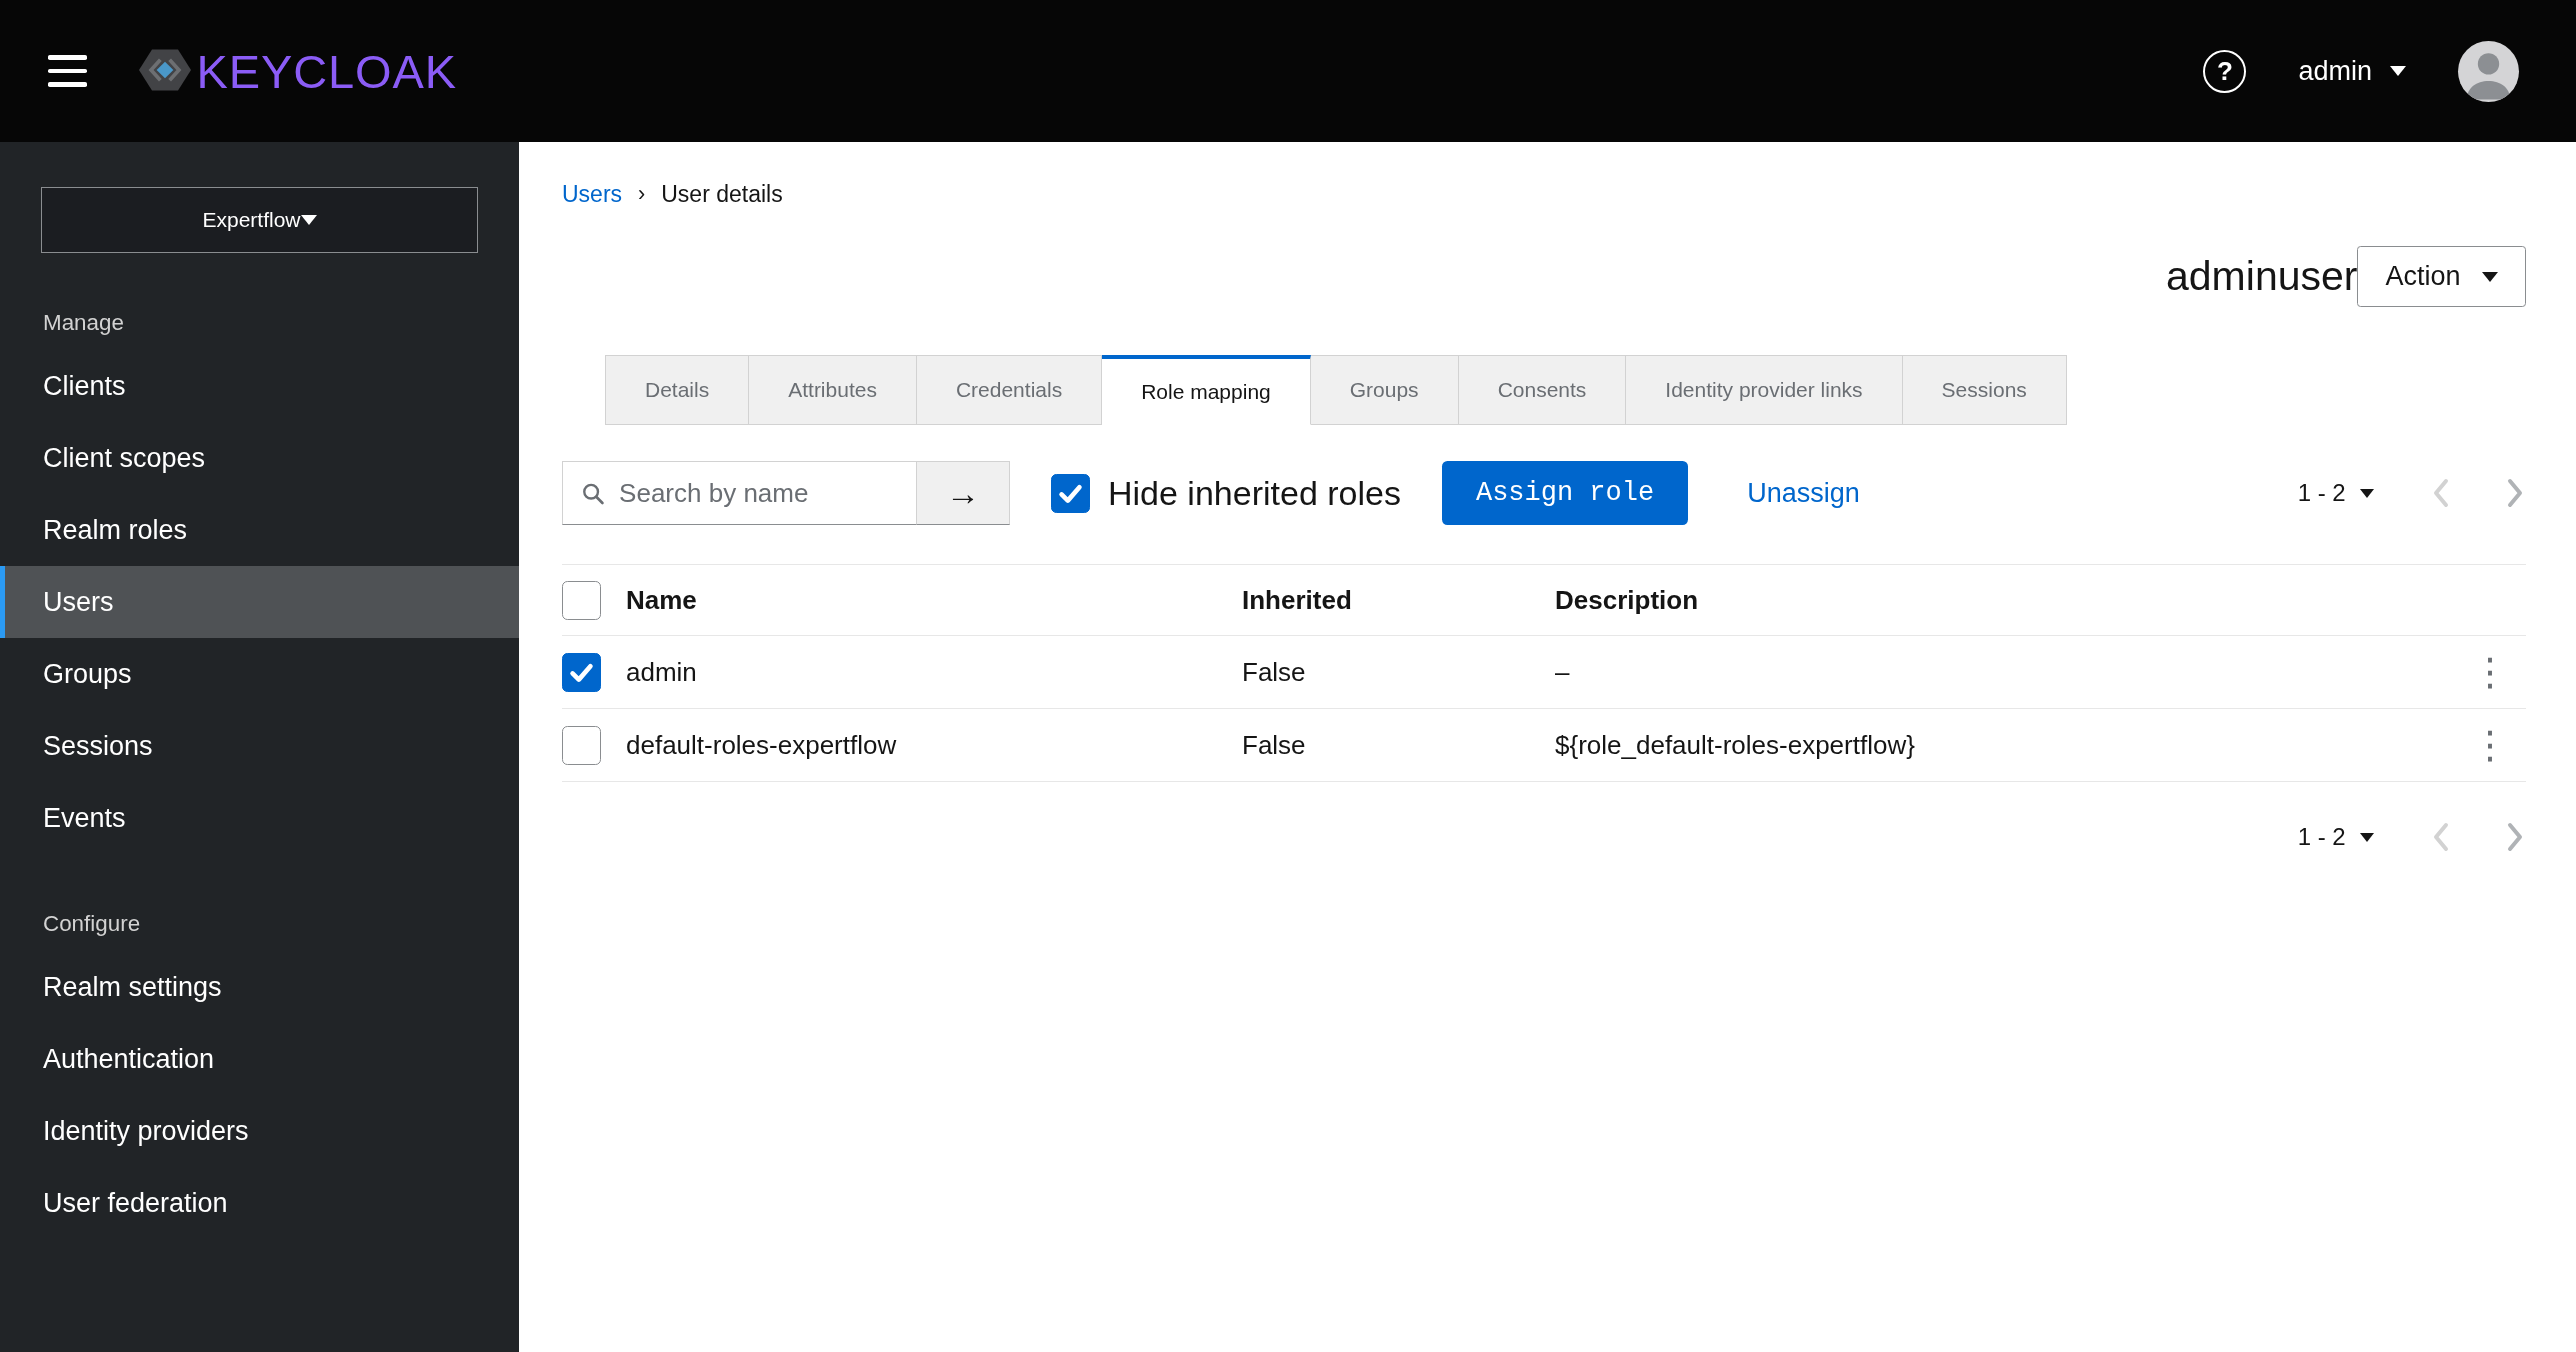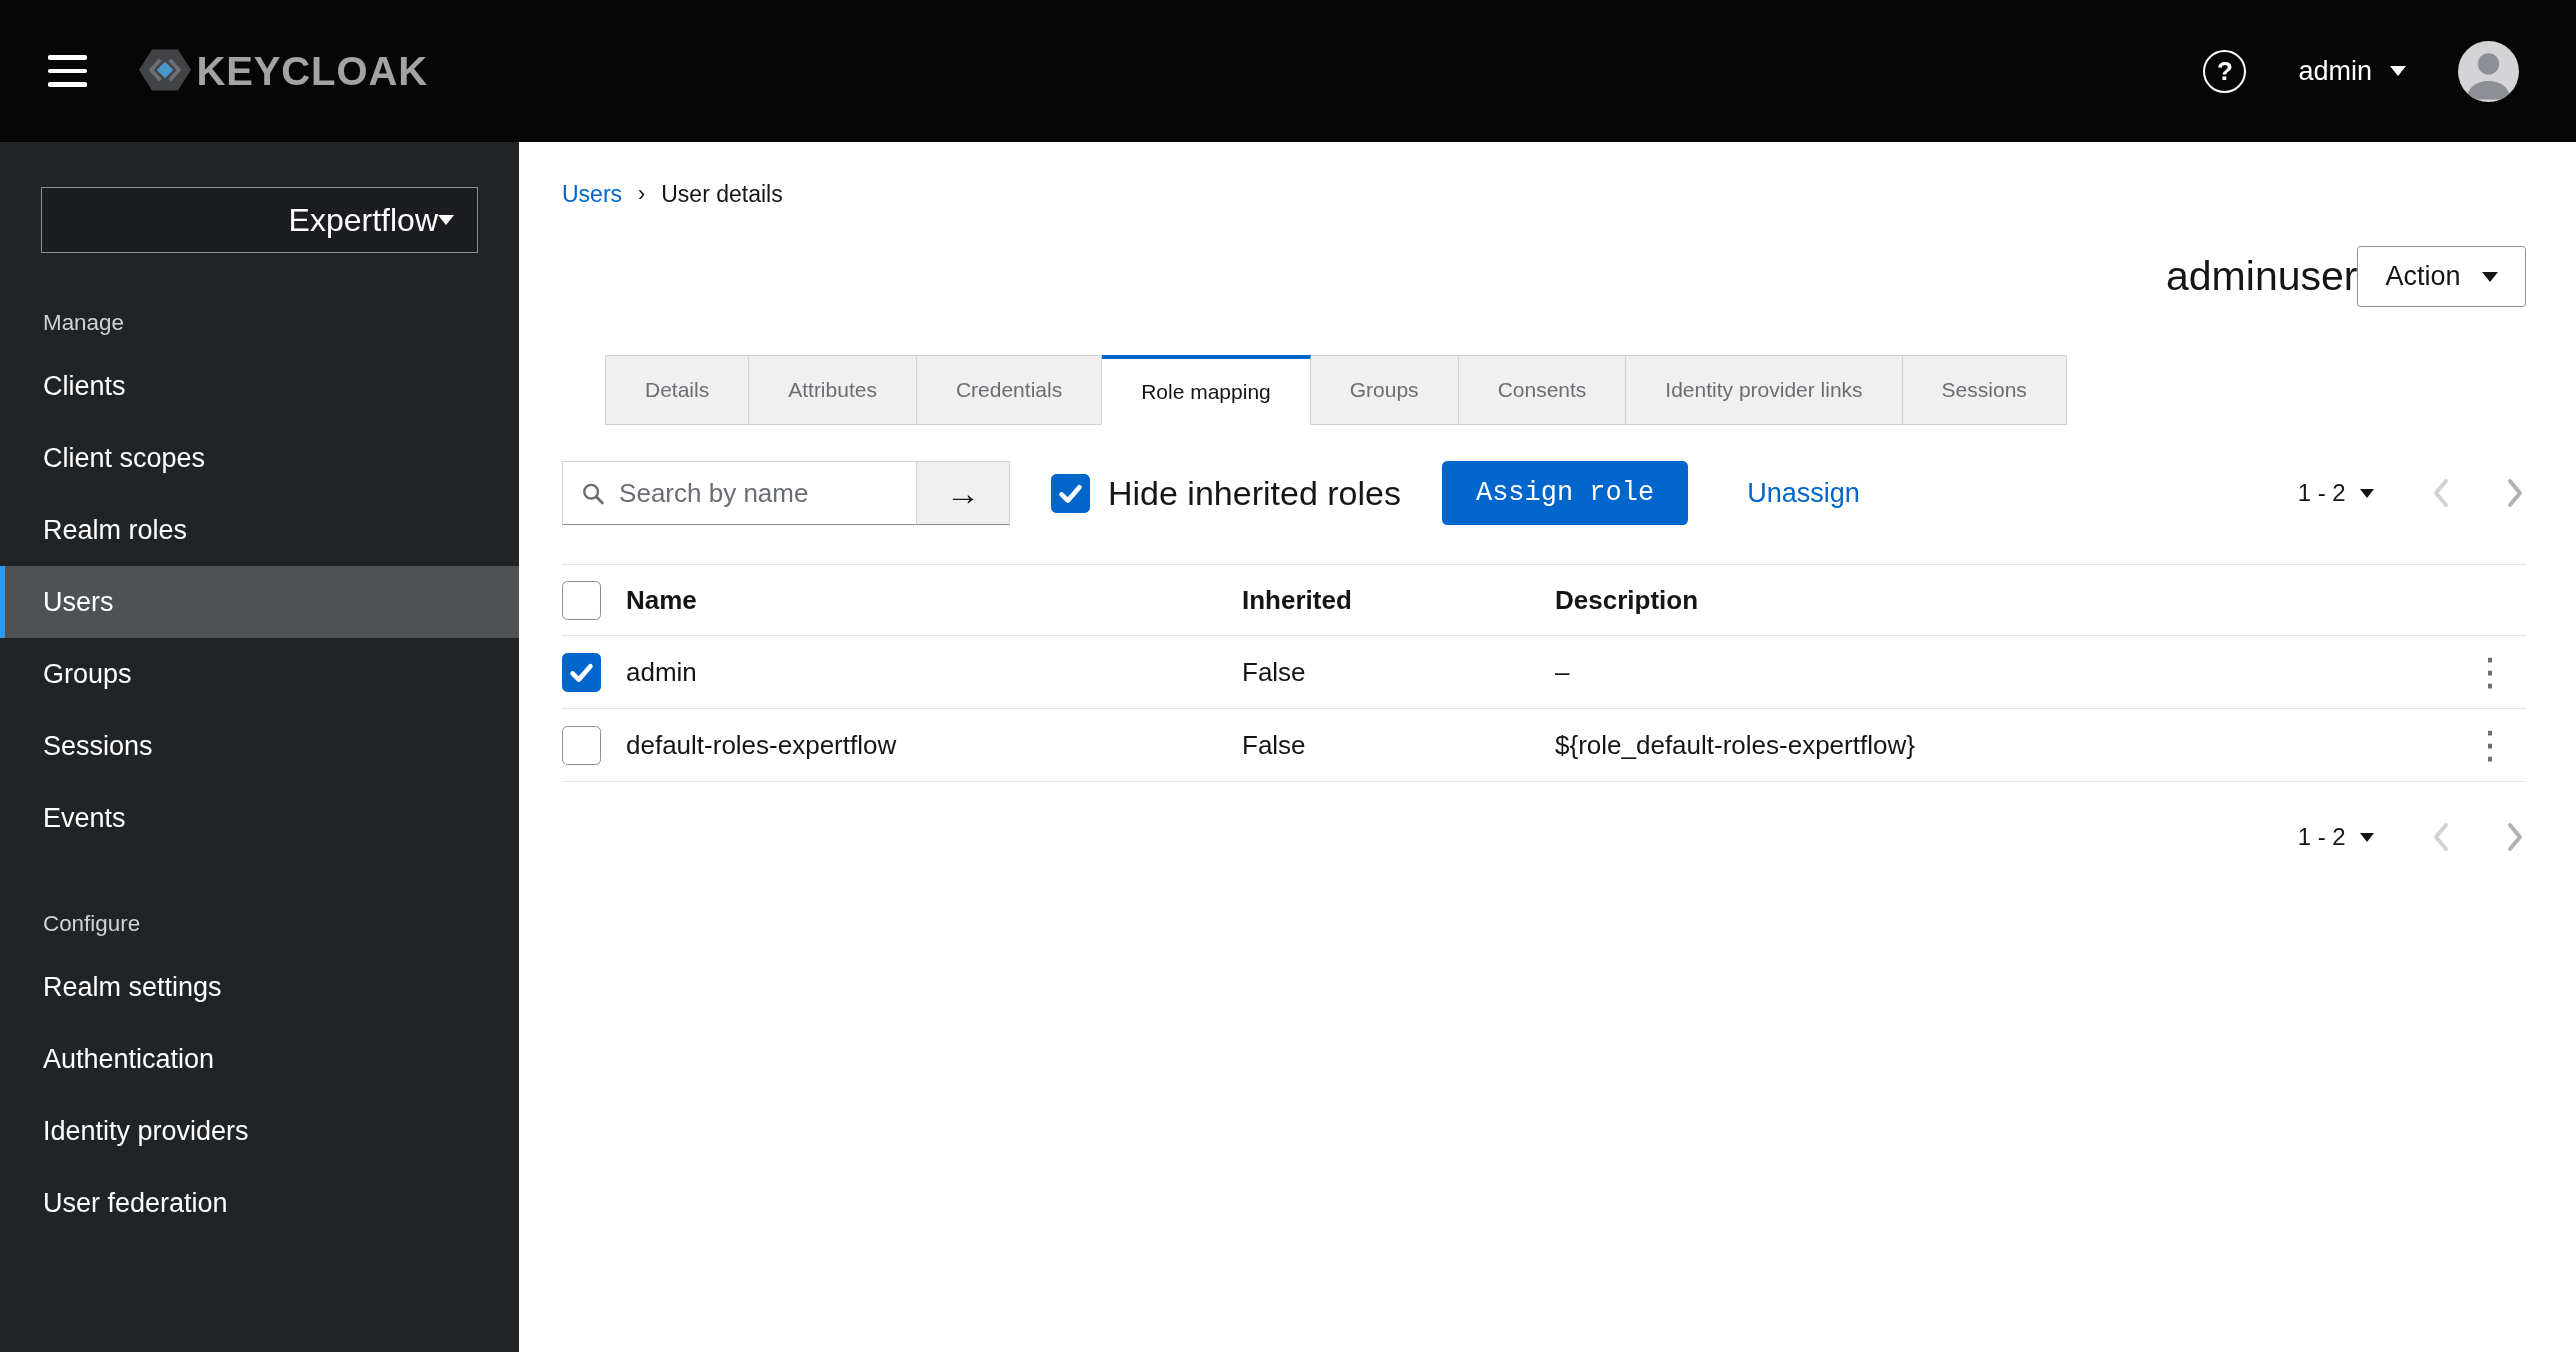--- a/index.html
+++ b/index.html
@@ -5,34 +5,34 @@
   *{box-sizing:border-box;margin:0;padding:0}
   html,body{width:2576px;height:1352px;background:#fff;font-family:"Liberation Sans",sans-serif;overflow:hidden}
 
   
   .masthead{position:absolute;top:0;left:0;width:2576px;height:142px;background:#060606;
     display:flex;align-items:center;justify-content:space-between;padding:0 57px 0 48px}
   .masthead-left{display:flex;align-items:center;gap:52px}
   .menu-toggle{display:flex;flex-direction:column;gap:9px;background:none;border:none;cursor:pointer}
   .menu-toggle span{display:block;width:39px;height:4.5px;background:#fff;border-radius:1.8px}
   .brand{display:flex;align-items:center;gap:5.4px;cursor:pointer}
-  .brand-text{color:#a3a3a3;font-size:40px;font-weight:700;letter-spacing:0.9px}
+  .brand-text{color:#8b5cf6;font-size:47px;font-weight:400;letter-spacing:0.9px}
   .masthead-right{display:flex;align-items:center;gap:52px}
   .help-circle{width:43px;height:43px;border:2.7px solid #fff;border-radius:50%;color:#fff;
     display:flex;align-items:center;justify-content:center;font-size:26px;font-weight:700;cursor:pointer}
   .user-menu{display:flex;align-items:center;gap:18px;color:#fff;font-size:27px;cursor:pointer}
   .caret{width:0;height:0;border-left:8px solid transparent;border-right:8px solid transparent;
     border-top:10px solid currentColor;display:inline-block}
   .avatar{width:61px;height:61px;border-radius:50%;background:#d4d4d6;overflow:hidden;
     display:flex;align-items:flex-end;justify-content:center;cursor:pointer}
 
   
   .sidebar{position:absolute;top:142px;left:0;width:519px;height:1211px;background:#212427;color:#fff}
   .realm-selector{margin:45px 41px 0 41px;height:66px;border:0.9px solid #8a8d90;background:#1b1d21;
-    display:flex;align-items:center;justify-content:flex-end;padding:0 23px;font-size:32px;cursor:pointer}
+    display:flex;align-items:center;justify-content:center;padding:0 23px;font-size:21px;cursor:pointer}
   .nav-section-title{margin:57px 0 14.3px 43px;font-size:22.4px;color:#d2d2d2}
   .nav-item{height:72px;display:flex;align-items:center;padding-left:43px;font-size:27px;color:#fff;cursor:pointer}
   .nav-item.current{background:#4f5255;border-left:5.4px solid #2b9af3;padding-left:38px}
 
   
   .main{position:absolute;top:142px;left:519px;width:2057px;padding:39px 50px 0 43px}
   .breadcrumb{display:flex;align-items:center;font-size:23px}
   .breadcrumb-link{color:#0066cc;cursor:pointer}
   .breadcrumb-sep{margin:0 16px;color:#151515;font-size:21.5px}
   .breadcrumb-current{color:#151515}

